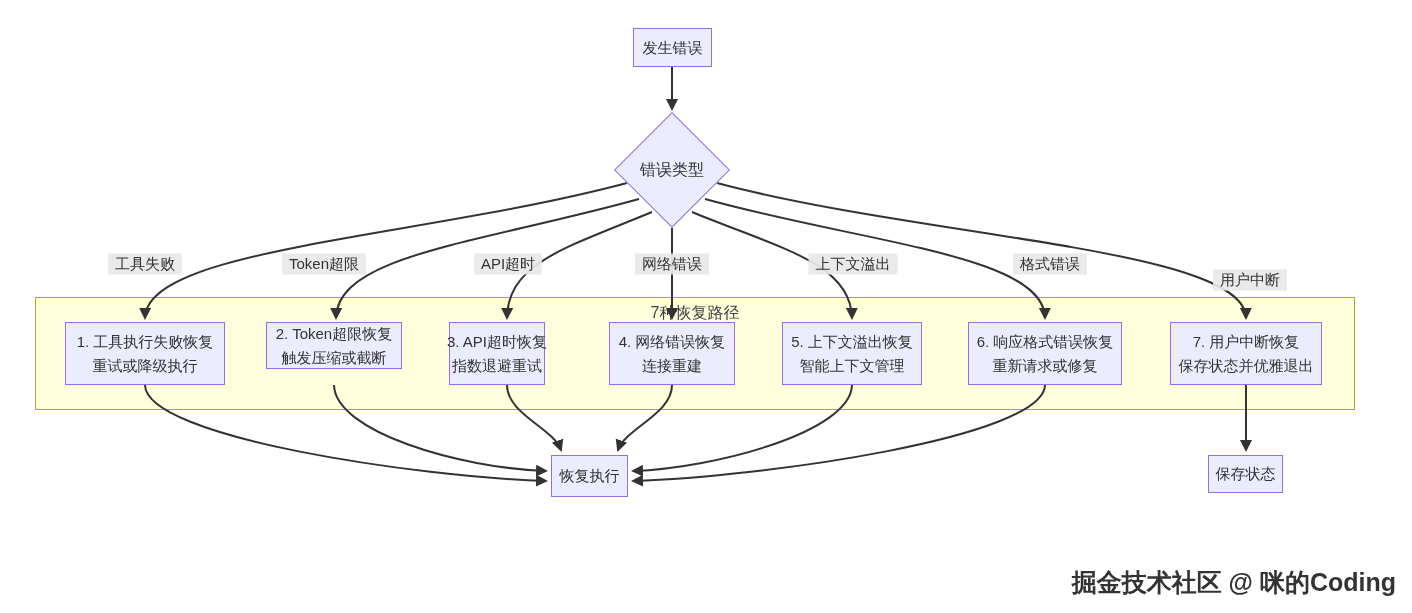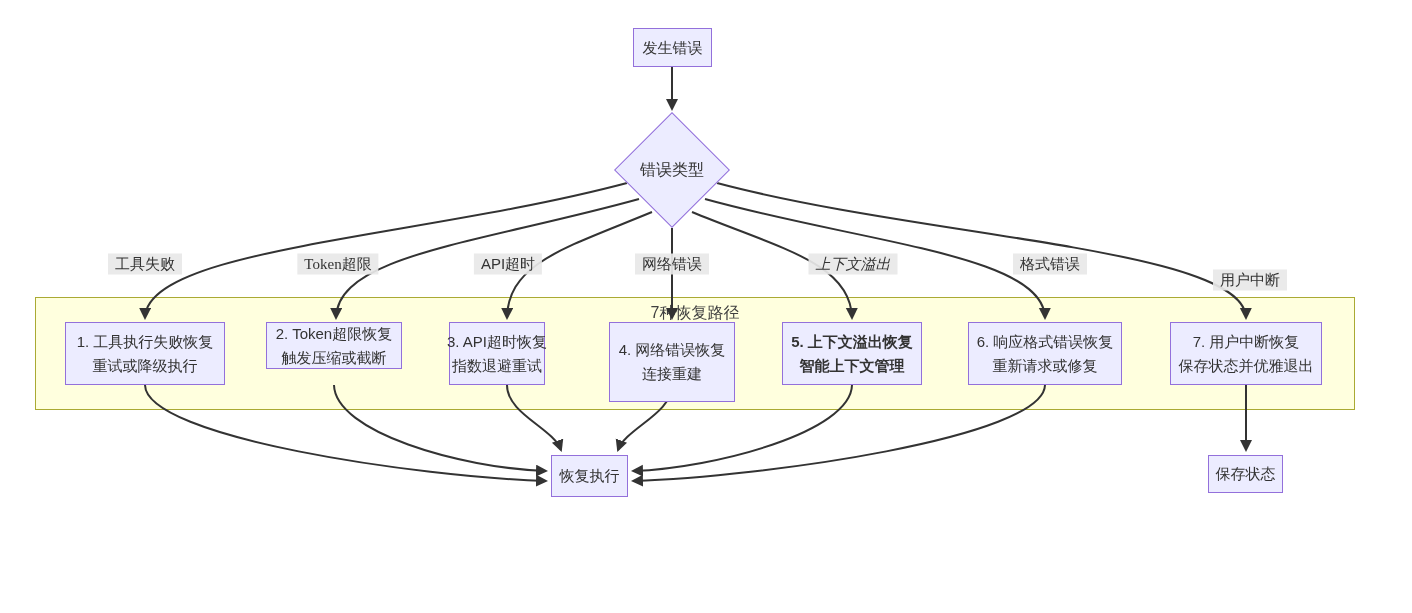--- a/index.html
+++ b/index.html
@@ -75,53 +75,54 @@
       <path d="M1246,385 L1246,450" marker-end="url(#arrow)"></path>
     </g>
   </svg>
 
   <div class="node" style="left:633px;top:28px;width:79px;height:39px;">发生错误</div>
 
   <div class="diamond-shape"></div>
   <div class="diamond-label">错误类型</div>
 
   <div class="edge-label" style="left:145px;top:264px;">工具失败</div>
-  <div class="edge-label" style="left:338px;top:264px;font-family:Liberation Serif, serif;">Token超限</div>
+  <div class="edge-label" style="left:324px;top:264px;">Token超限</div>
   <div class="edge-label" style="left:508px;top:264px;">API超时</div>
   <div class="edge-label" style="left:672px;top:264px;">网络错误</div>
-  <div class="edge-label" style="left:853px;top:264px;font-style:italic;">上下文溢出</div>
+  <div class="edge-label" style="left:853px;top:264px;">上下文溢出</div>
   <div class="edge-label" style="left:1050px;top:264px;">格式错误</div>
   <div class="edge-label" style="left:1250px;top:264px;margin-top:16px;">用户中断</div>
 
   <div class="node" style="left:65px;top:322px;width:160px;height:63px;">
     <span>1. 工具执行失败恢复</span>
     <span>重试或降级执行</span>
   </div>
   <div class="node" style="left:266px;top:322px;width:136px;height:47px;">
     <span>2. Token超限恢复</span>
     <span>触发压缩或截断</span>
   </div>
   <div class="node" style="left:449px;top:322px;width:96px;height:63px;">
     <span>3. API超时恢复</span>
     <span>指数退避重试</span>
   </div>
-  <div class="node" style="left:609px;top:322px;width:126px;height:80px;">
+  <div class="node" style="left:609px;top:322px;width:126px;height:63px;">
     <span>4. 网络错误恢复</span>
     <span>连接重建</span>
   </div>
-  <div class="node" style="left:782px;top:322px;width:140px;height:63px;font-weight:bold;">
+  <div class="node" style="left:782px;top:322px;width:140px;height:63px;">
     <span>5. 上下文溢出恢复</span>
     <span>智能上下文管理</span>
   </div>
   <div class="node" style="left:968px;top:322px;width:154px;height:63px;">
     <span>6. 响应格式错误恢复</span>
     <span>重新请求或修复</span>
   </div>
   <div class="node" style="left:1170px;top:322px;width:152px;height:63px;">
     <span>7. 用户中断恢复</span>
     <span>保存状态并优雅退出</span>
   </div>
 
   <div class="node" style="left:551px;top:455px;width:77px;height:42px;">恢复执行</div>
   <div class="node" style="left:1208px;top:455px;width:75px;height:38px;">保存状态</div>
 
+  <div class="watermark">掘金技术社区 @ 咪的Coding</div>
 
 </div>
 
 </body></html>

